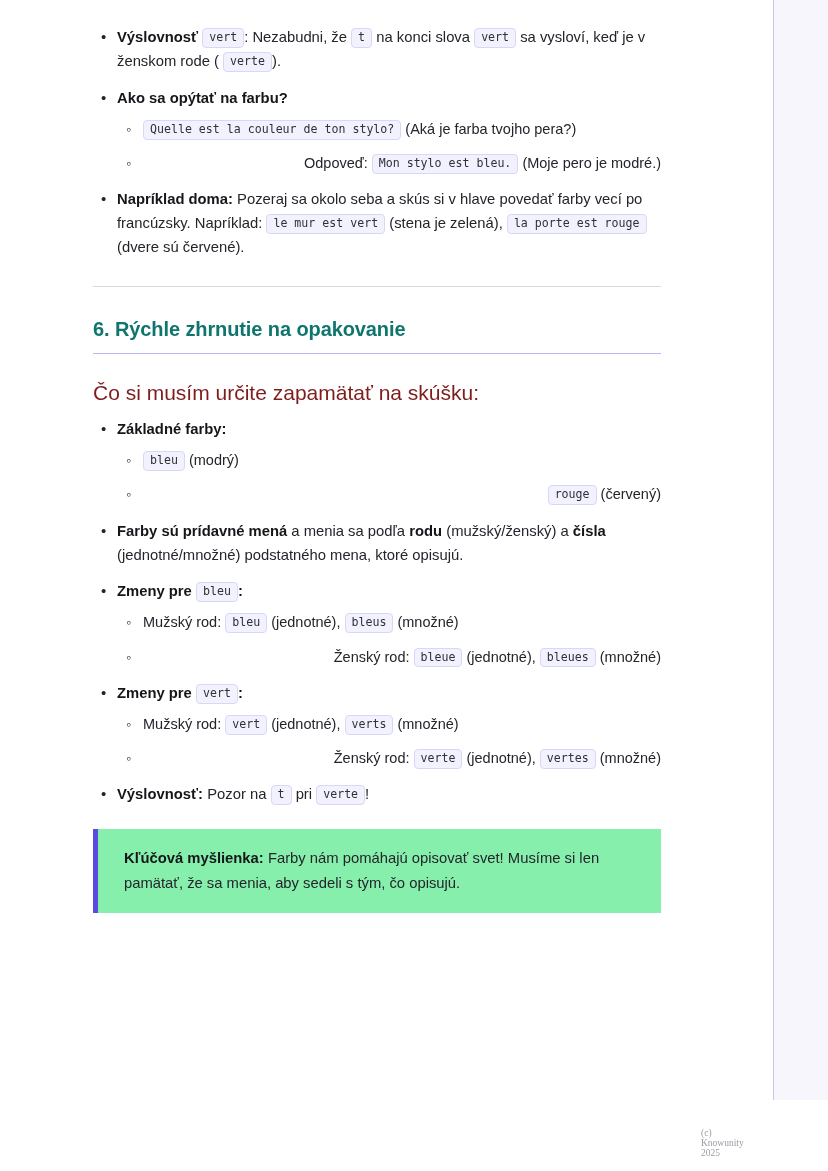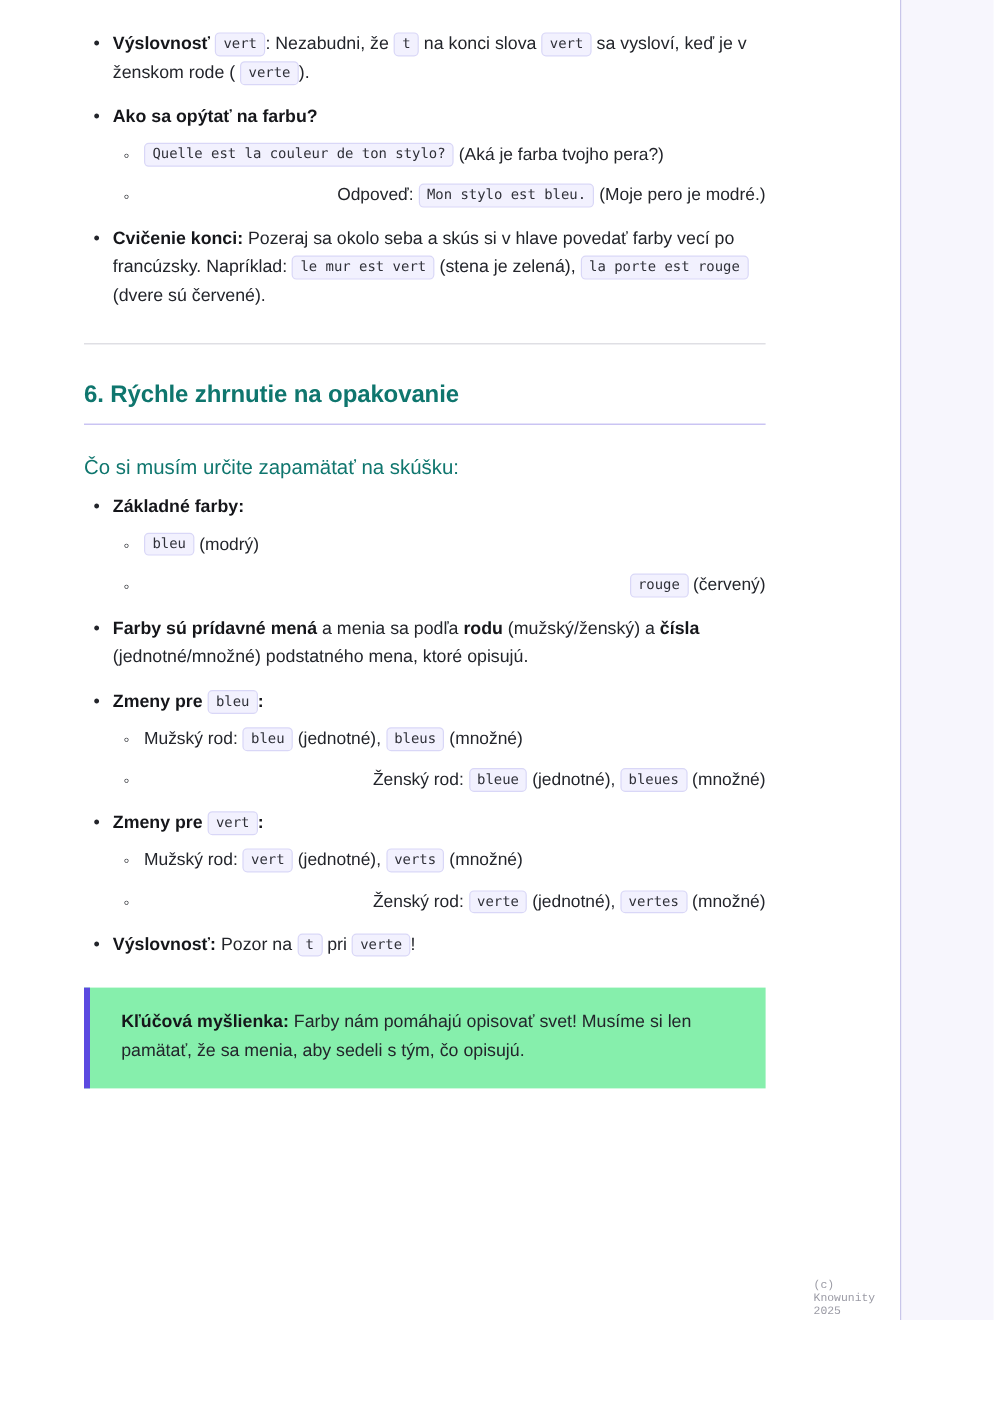--- a/index.html
+++ b/index.html
@@ -13,32 +13,33 @@
     font-family: "Liberation Sans", sans-serif;
     color: #1a1a1a;
     position: relative;
     overflow: hidden;
   }
   .page {
     position: relative;
     width: 720px;
     height: 1171px;
     box-sizing: border-box;
+    margin-left: 23px;
   }
   .content {
     position: absolute;
     left: 70px;
     top: 26px;
     width: 568px;
   }
   
   .para {
-    font-size: 17px;
+    font-size: 21px;
     line-height: 1.62;
-    color: #0f766e;
+    color: #7f1d1d;
     margin: 0 0 8px 0;
   }
   ul.bullets {
     list-style: none;
     margin: 0;
     padding: 0;
   }
   ul.bullets > li {
     position: relative;
     padding-left: 24px;
@@ -135,24 +136,24 @@
     top: 0;
     left: 750px;
     width: 78px;
     height: 1100px;
     background: #f7f6fd;
     border-left: 1px solid #c9c6ea;
   }
   .footer-credit {
     position: absolute;
     left: 678px;
-    top: 1065px;
+    top: 1128px;
     font-size: 9.5px;
     color: #9b9ba5;
-    font-family: Liberation Mono, monospace;
+    font-family: Liberation Serif, serif;
   }
 </style>
 </head>
 <body>
 
 <div class="page">
 
   <div class="right-bar"></div>
 
   <div class="content">
@@ -178,21 +179,21 @@
           </li>
           <li>
             <span>Odpoveď:</span>
             <span class="code">Mon stylo est bleu.</span>
             <span>(Moje pero je modré.)</span>
           </li>
         </ul>
       </li>
 
       <li>
-        <span class="b">Cvičenie konci:</span>
+        <span class="b">Napríklad doma:</span>
         <span>Pozeraj sa okolo seba a skús si v hlave povedať farby vecí po francúzsky. Napríklad:</span>
         <span class="code">le mur est vert</span>
         <span>(stena je zelená),</span>
         <span class="code">la porte est rouge</span>
         <span>(dvere sú červené).</span>
       </li>
 
     </ul>
 
     <hr class="divider">

